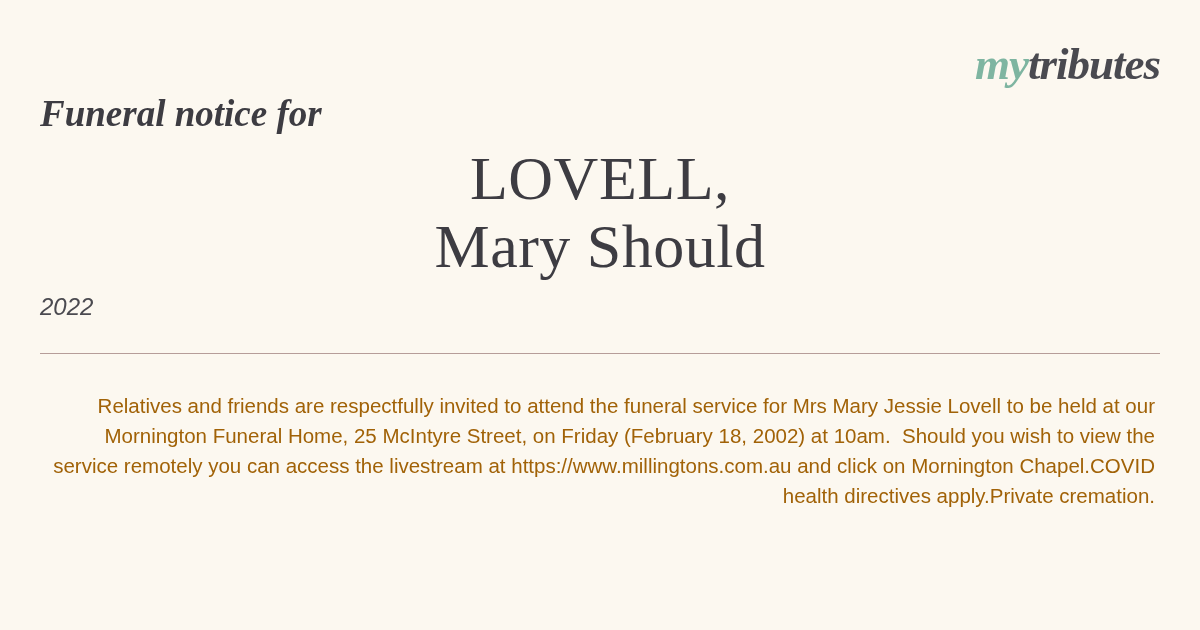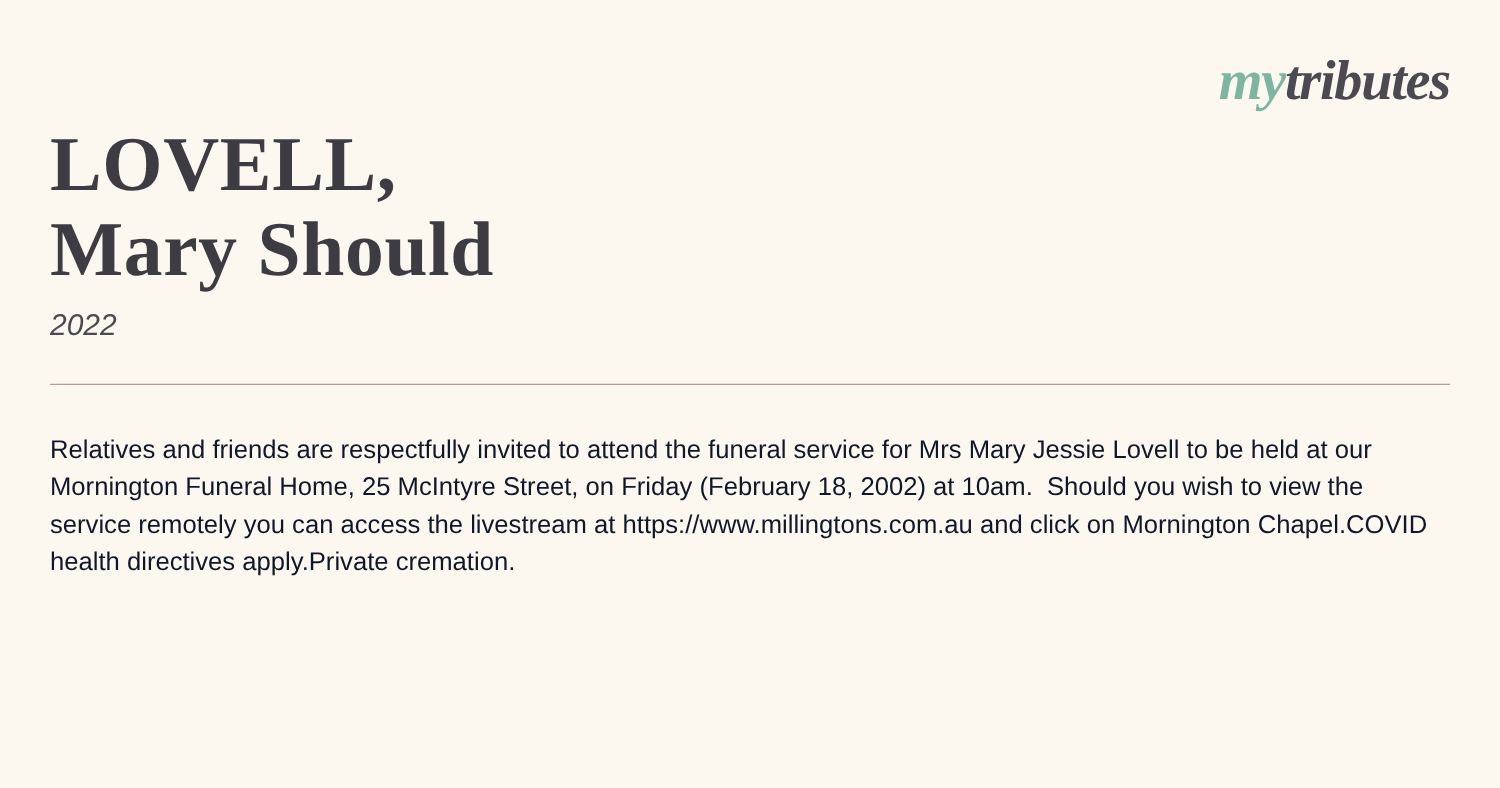--- a/index.html
+++ b/index.html
@@ -36,61 +36,64 @@
     font-family: "Liberation Serif", "DejaVu Serif", serif;
     font-style: italic;
     font-weight: 600;
     font-size: 37px;
     line-height: 44px;
     margin-top: 2px;
     color: #3D3C42;
   }
   .deceased-name {
     font-family: "Liberation Serif", "DejaVu Serif", serif;
-    font-weight: 700;
+    font-weight: 400;
     font-size: 62px;
     line-height: 68px;
     margin-top: 8px;
     color: #3D3C42;
     letter-spacing: 0.5px;
+    text-align: center;
   }
   .year {
     font-size: 24px;
     line-height: 30px;
     margin-top: 12px;
     color: #4B4A50;
     font-style: italic;
   }
   .divider {
     border: none;
     border-top: 1px solid #B69D99;
     height: 0;
     margin-top: 31px;
     width: 100%;
   }
   .notice-body {
     margin-top: 37px;
     font-size: 20.5px;
     line-height: 30px;
-    color: #0f172a;
+    color: #a16207;
     white-space: pre-wrap;
     max-width: 1115px;
+    text-align: right;
   }
 </style>
 </head>
 <body>
 
 <div class="card">
 
   <div class="logo-row">
     <div class="logo">
       <span class="logo-my">my</span><span class="logo-tributes">tributes</span>
     </div>
   </div>
 
+  <div class="kicker">Funeral notice for</div>
 
   <h1 class="deceased-name">
     <span>LOVELL,</span><br>
     <span>Mary Should</span>
   </h1>
 
   <div class="year">2022</div>
 
   <hr class="divider">
 

